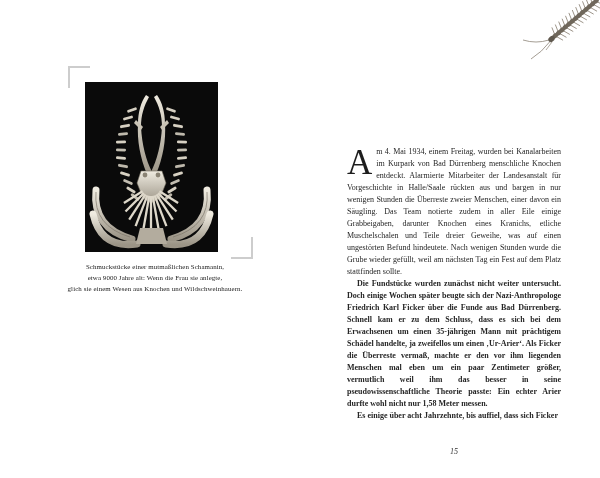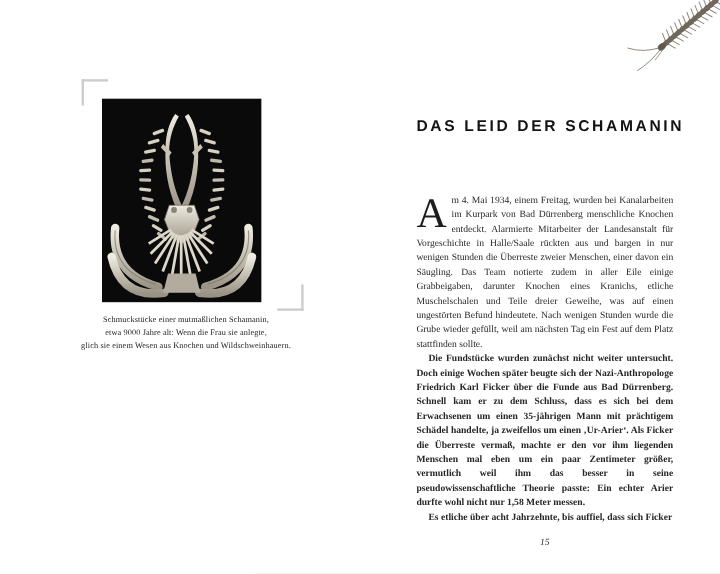--- a/index.html
+++ b/index.html
@@ -155,23 +155,22 @@
     <polygon points="55,146 78,146 82,162 51,162" fill="#b3ac9e"></polygon>
   </svg>
 
   <div class="caption">
     <div>Schmuckstücke einer mutmaßlichen Schamanin,</div>
     <div>etwa 9000 Jahre alt: Wenn die Frau sie anlegte,</div>
     <div>glich sie einem Wesen aus Knochen und Wildschweinhauern.</div>
   </div>
 
   <div class="col">
-    <div class="chapter-title">DAS LEID DER SCHAMANIN</div>
     <div class="body-text">
       <p><span class="dropcap">A</span><span>m 4. Mai 1934, einem Freitag, wurden bei Kanalarbeiten im Kurpark von Bad Dürrenberg menschliche Knochen entdeckt. Alarmierte Mitarbeiter der Landesanstalt für Vorgeschichte in Halle/Saale rückten aus und bargen in nur wenigen Stunden die Überreste zweier Menschen, einer davon ein Säugling. Das Team notierte zudem in aller Eile einige Grabbeigaben, darunter Knochen eines Kranichs, etliche Muschelschalen und Teile dreier Geweihe, was auf einen ungestörten Befund hindeutete. Nach wenigen Stunden wurde die Grube wieder gefüllt, weil am nächsten Tag ein Fest auf dem Platz stattfinden sollte.</span></p>
       <p class="indent">Die Fundstücke wurden zunächst nicht weiter untersucht. Doch einige Wochen später beugte sich der Nazi-Anthropologe Friedrich Karl Ficker über die Funde aus Bad Dürrenberg. Schnell kam er zu dem Schluss, dass es sich bei dem Erwachsenen um einen 35-jährigen Mann mit prächtigem Schädel handelte, ja zweifellos um einen ‚Ur-Arier‘. Als Ficker die Überreste vermaß, machte er den vor ihm liegenden Menschen mal eben um ein paar Zentimeter größer, vermutlich weil ihm das besser in seine pseudowissenschaftliche Theorie passte: Ein echter Arier durfte wohl nicht nur 1,58 Meter messen.</p>
-      <p class="indent">Es etliche über acht Jahrzehnte, bis auffiel, dass sich Ficker</p>
+      <p class="indent">Es einige über acht Jahrzehnte, bis auffiel, dass sich Ficker</p>
     </div>
   </div>
 
   <div class="pagenum">15</div>
 
 </div>
 
 </body></html>

